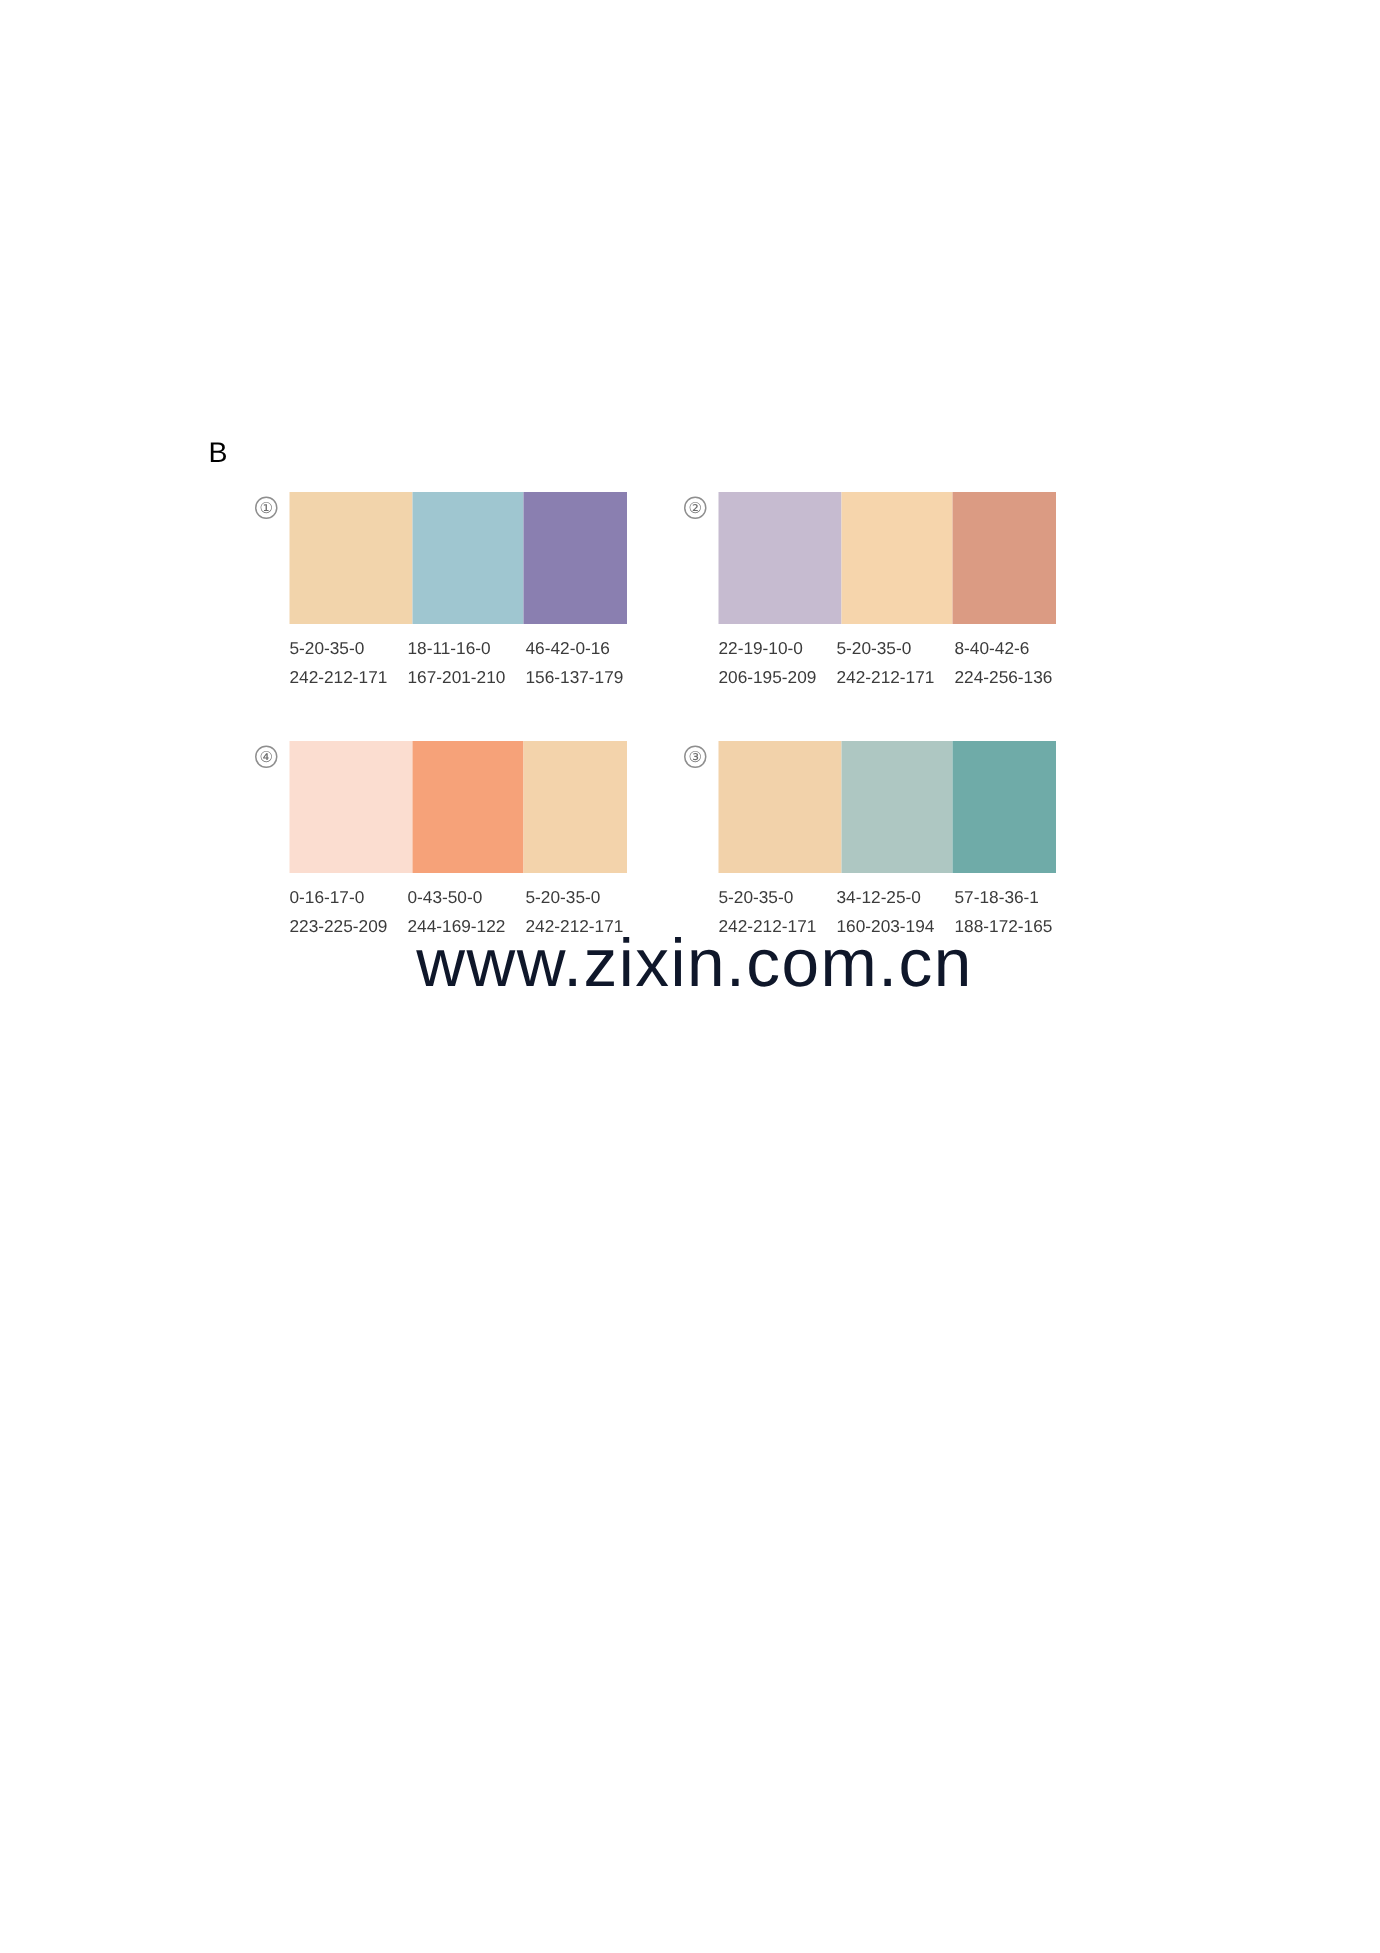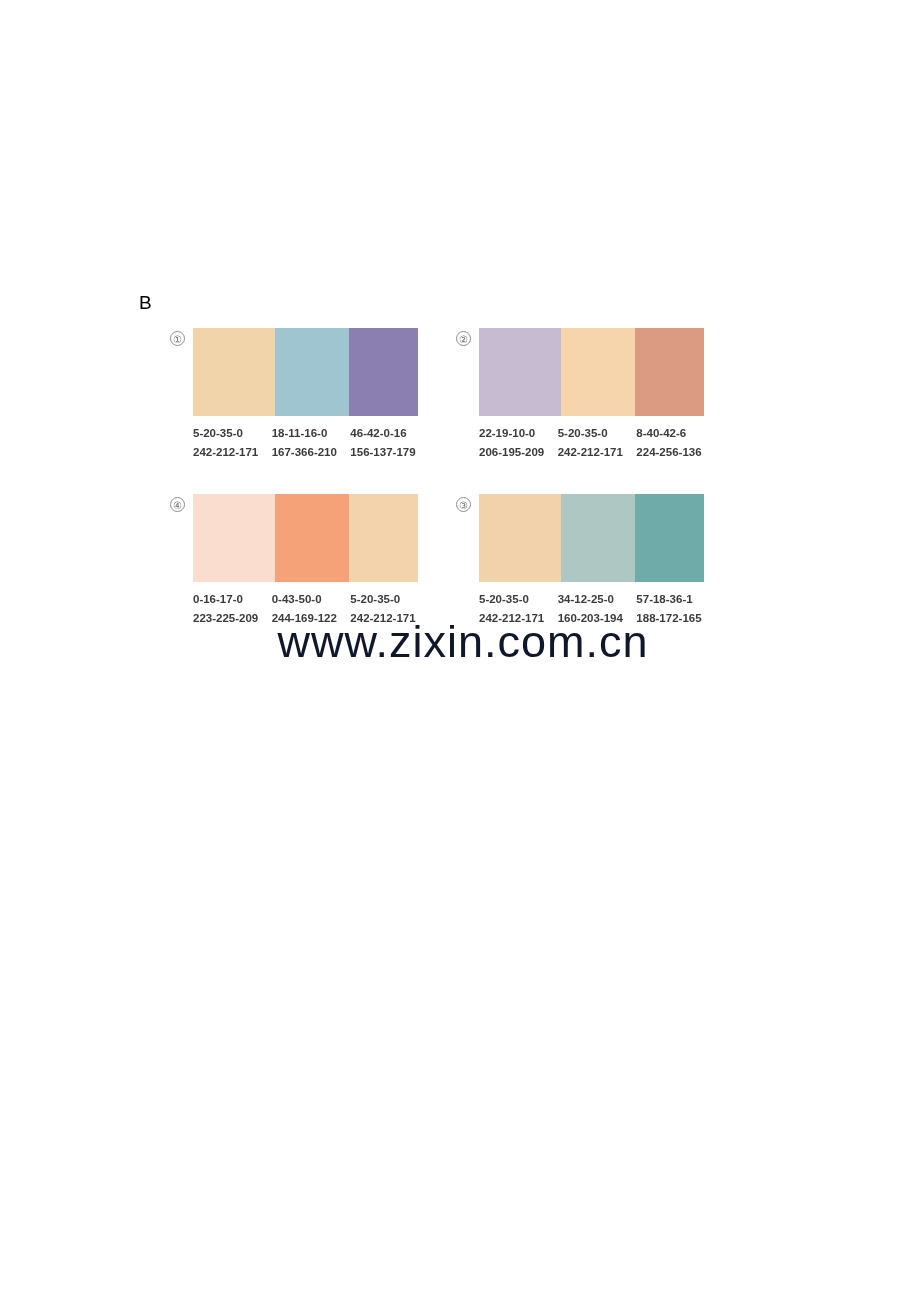--- a/index.html
+++ b/index.html
@@ -101,21 +101,20 @@
   .swatch.w-wide  { flex: 1.12 1 0; }
   .swatch.w-narrow{ flex: 0.94 1 0; }
 
   
   .codes {
     position: absolute;
     left: 31px;
     top: 98px;
     width: 236px;
     display: flex;
-    font-weight: bold;
   }
   .code-col {
     flex: 1 1 0;
     color: #3b3b3b;
     font-size: 11.5px;
     line-height: 19px;
     white-space: nowrap;
   }
   .code-col .cmyk,
   .code-col .rgb {
@@ -138,21 +137,21 @@
         <div class="swatch" style="background: rgb(159, 198, 208);"></div>
         <div class="swatch w-narrow" style="background: rgb(138, 127, 176);"></div>
       </div>
       <div class="codes">
         <div class="code-col">
           <span class="cmyk">5-20-35-0</span>
           <span class="rgb">242-212-171</span>
         </div>
         <div class="code-col">
           <span class="cmyk">18-11-16-0</span>
-          <span class="rgb">167-366-210</span>
+          <span class="rgb">167-201-210</span>
         </div>
         <div class="code-col">
           <span class="cmyk">46-42-0-16</span>
           <span class="rgb">156-137-179</span>
         </div>
       </div>
     </div>
 
     <div class="palette col-right row-top">
       <div class="palette-index">②</div>

